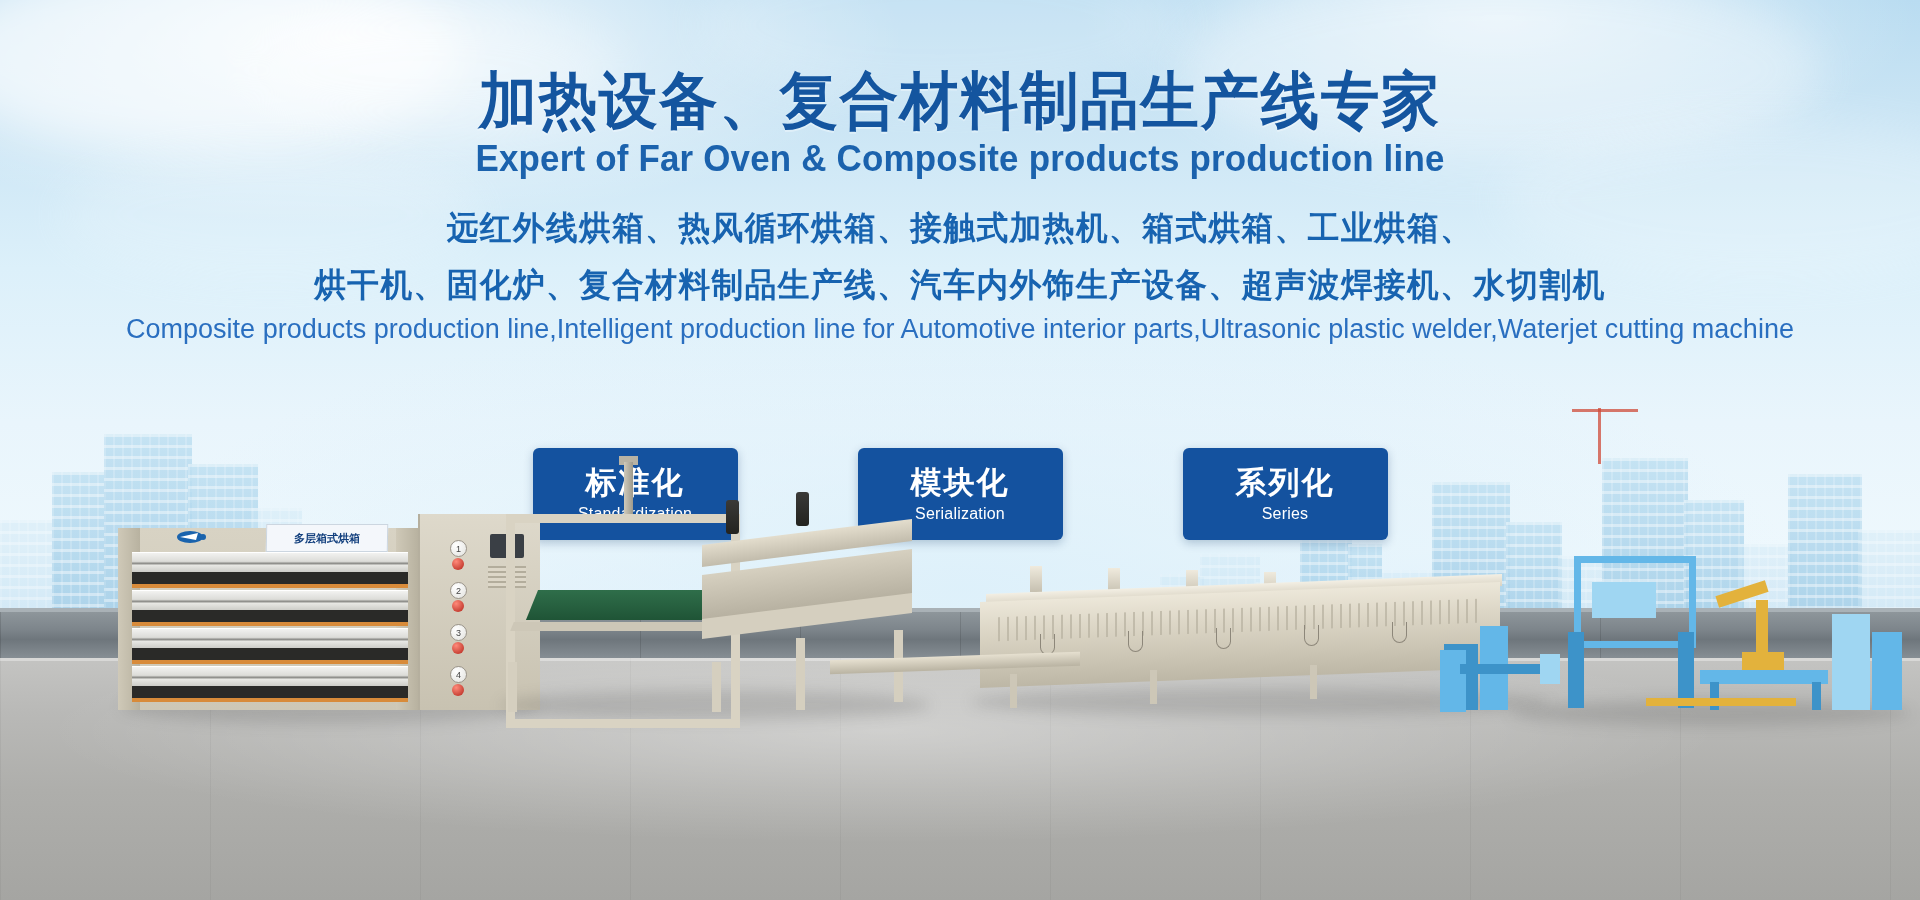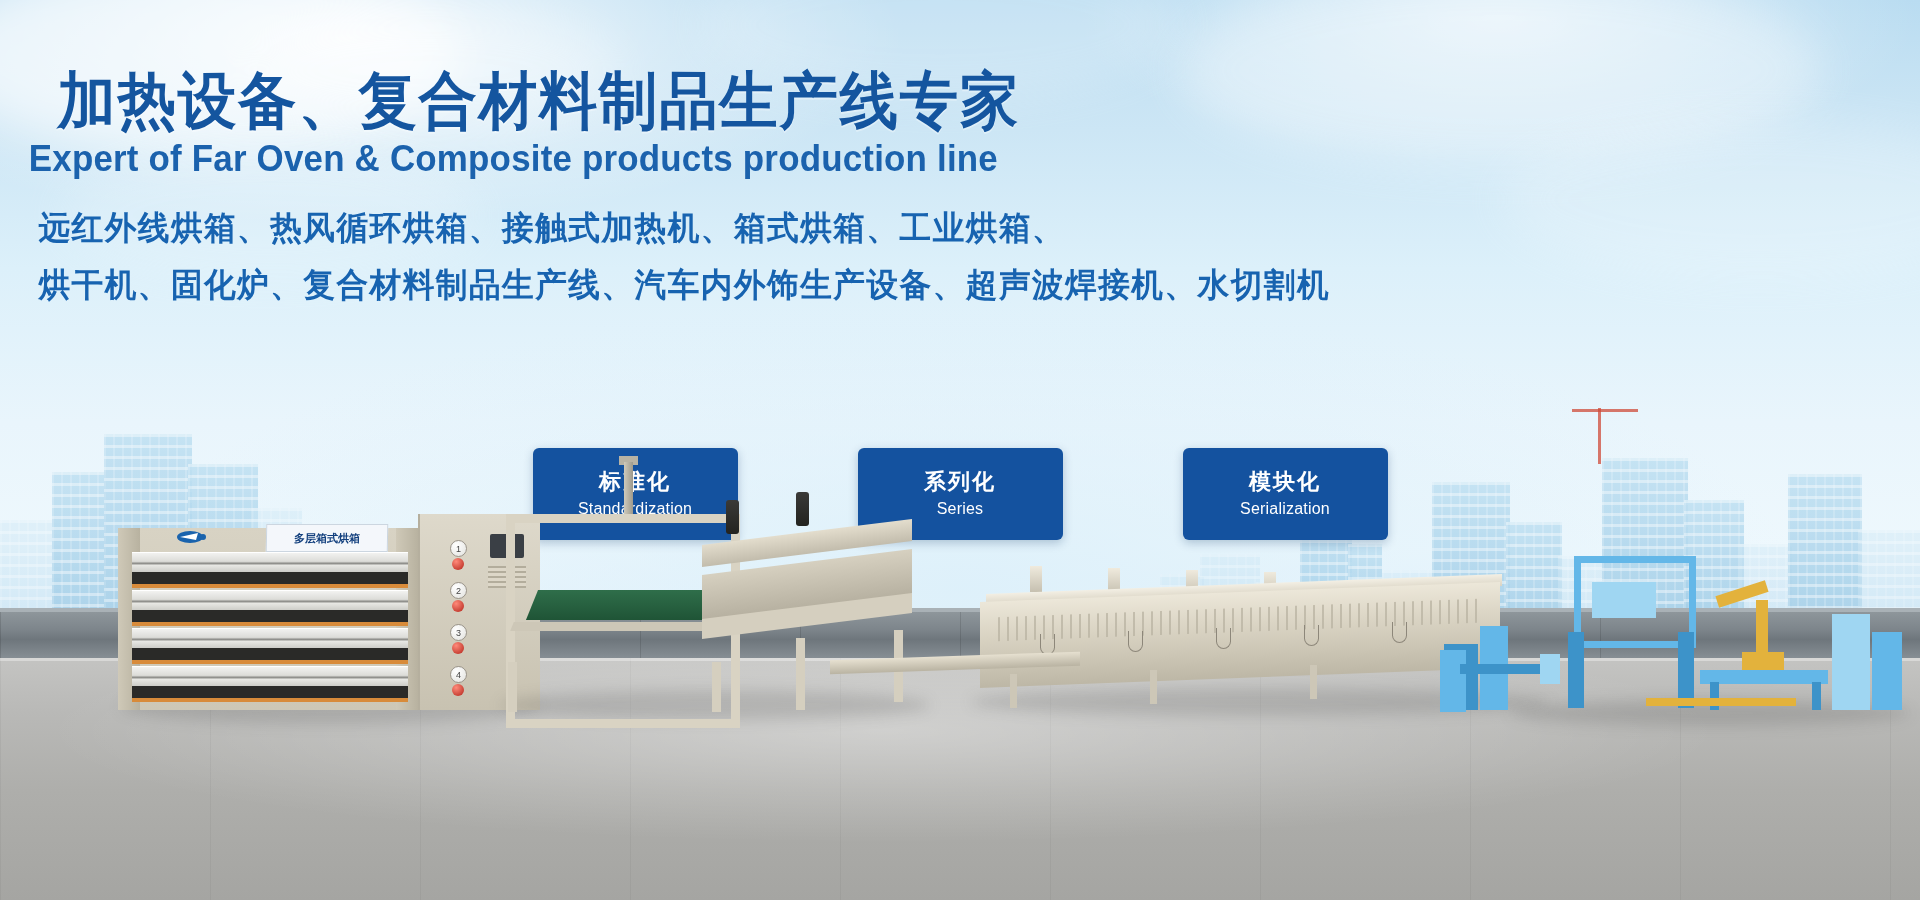--- a/index.html
+++ b/index.html
@@ -59,21 +59,21 @@
   }
   .floor::before{
     content:"";position:absolute;inset:0;
     background:
       radial-gradient(ellipse 1200px 160px at 46% 30%, rgba(255,255,255,.35), rgba(255,255,255,0) 70%),
       repeating-linear-gradient(90deg, rgba(0,0,0,.045) 0 1px, rgba(0,0,0,0) 1px 210px);
   }
   .floor-seam{position:absolute;left:0;top:0;width:1920px;height:3px;background:rgba(255,255,255,.35);}
 
   
-  .textwrap{position:absolute;left:0;top:0;width:1920px;}
+  .textwrap{position:absolute;left:0;top:0;width:1920px;text-align:center;}
   .t-main{
     margin-top:68px;
     font-family:"DejaVu Sans","Liberation Sans",sans-serif;
     font-weight:700;font-size:62px;line-height:1.06;letter-spacing:2px;
     color:#14559f;
     text-shadow:0 2px 0 rgba(255,255,255,.35);
     transform:scaleX(.94);
   }
   .t-sub-en{
     margin-top:4px;
@@ -95,21 +95,21 @@
 
   
   .badges{position:absolute;left:0;top:448px;width:1920px;display:flex;justify-content:center;gap:120px;}
   .badge{
     width:205px;height:92px;background:#14529f;border-radius:6px;
     display:flex;flex-direction:column;align-items:center;justify-content:center;
     box-shadow:0 3px 10px rgba(10,50,100,.25);
   }
   .badge .cn{
     font-family:"DejaVu Sans","Liberation Sans",sans-serif;
-    font-weight:700;font-size:22px;color:#fff;letter-spacing:2px;line-height:1.1;
+    font-weight:700;font-size:31px;color:#fff;letter-spacing:2px;line-height:1.1;
   }
   .badge .en{font-size:16px;color:#fff;margin-top:5px;letter-spacing:.2px;}
 
   
   .machine{position:absolute;}
 
   
   #m-multilayer{left:118px;top:510px;width:420px;height:200px;}
   .ml-body{position:absolute;left:0;top:18px;width:300px;height:182px;
     background:linear-gradient(180deg,#d8d3c4,#cdc7b6);}
@@ -230,34 +230,35 @@
 
   <div class="floor">
     <div class="floor-seam"></div>
   </div>
 
   <div class="textwrap">
     <div class="t-main">加热设备、复合材料制品生产线专家</div>
     <div class="t-sub-en">Expert of Far Oven &amp; Composite products production line</div>
     <div class="t-cn2">远红外线烘箱、热风循环烘箱、接触式加热机、箱式烘箱、工业烘箱、</div>
     <div class="t-cn3">烘干机、固化炉、复合材料制品生产线、汽车内外饰生产设备、超声波焊接机、水切割机</div>
+    <div class="t-en3">Composite products production line,Intelligent production line for Automotive interior parts,Ultrasonic plastic welder,Waterjet cutting machine</div>
   </div>
 
   <div class="badges">
     <div class="badge">
       <span class="cn">标准化</span>
       <span class="en">Standardization</span>
     </div>
     <div class="badge">
+      <span class="cn">模块化</span>
+      <span class="en">Serialization</span>
+    </div>
+    <div class="badge">
       <span class="cn">系列化</span>
       <span class="en">Series</span>
-    </div>
-    <div class="badge">
-      <span class="cn">模块化</span>
-      <span class="en">Serialization</span>
     </div>
   </div>
 
   <div class="shadow" style="left:120px;top:690px;width:420px;height:34px;"></div>
   <div class="machine" id="m-multilayer">
     <div class="ml-body"></div>
     <div class="ml-post l"></div>
     <div class="ml-post r"></div>
 
     <div class="ml-logo">

